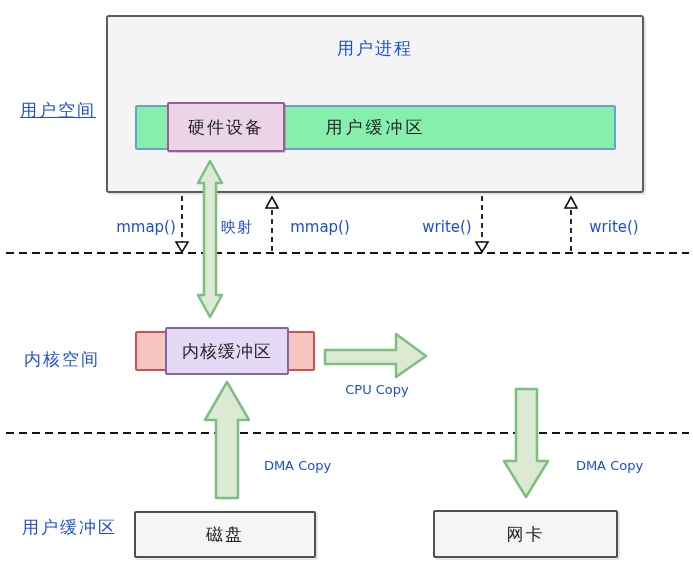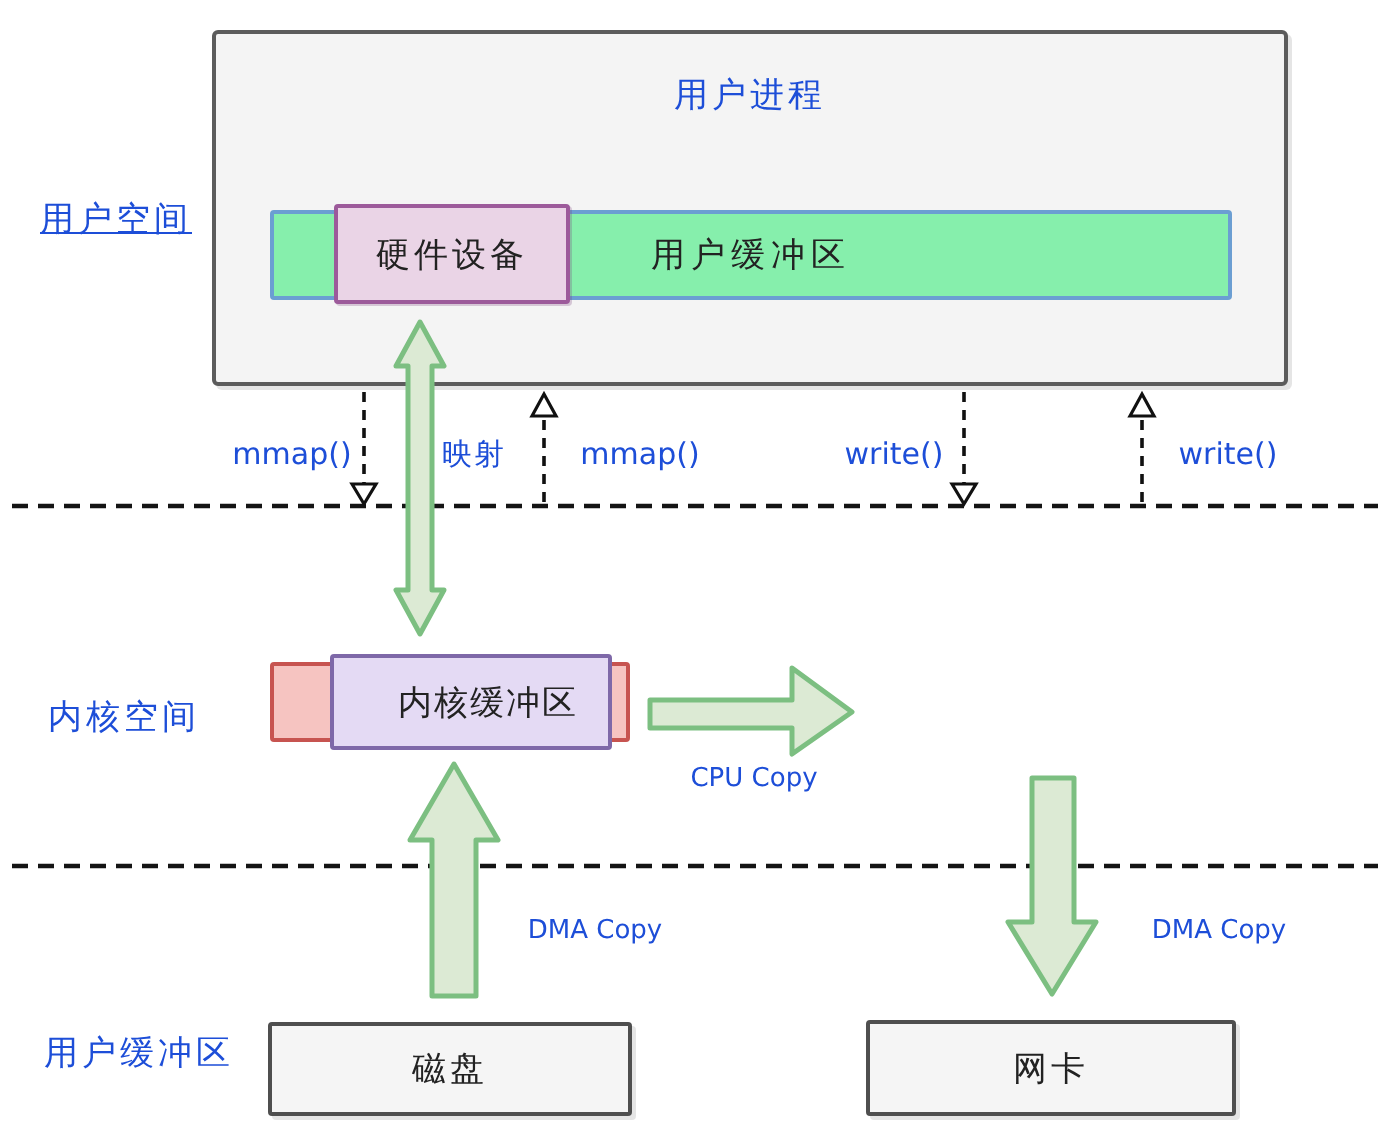--- a/index.html
+++ b/index.html
@@ -57,21 +57,21 @@
     border:2px solid #c75450;
     border-radius:2px;
     z-index:2;
   }
   .kernel-buffer{
     left:165px;top:327px;width:120px;height:44px;
     background:#e4daf4;
     border:2px solid #7e68a8;
     border-radius:2px;
     z-index:3;
-    font-size:17px;letter-spacing:1px;padding-left:17px;
+    font-size:17px;letter-spacing:1px;
   }
   .socket-buffer{
     left:432px;top:330px;width:181px;height:39px;
     background:#f8cbca;
     border:2px solid #b5413d;
     border-radius:3px;
     box-shadow:1px 2px 0 rgba(150,40,40,0.18);
     z-index:2;
     font-size:17px;letter-spacing:1px;
   }

